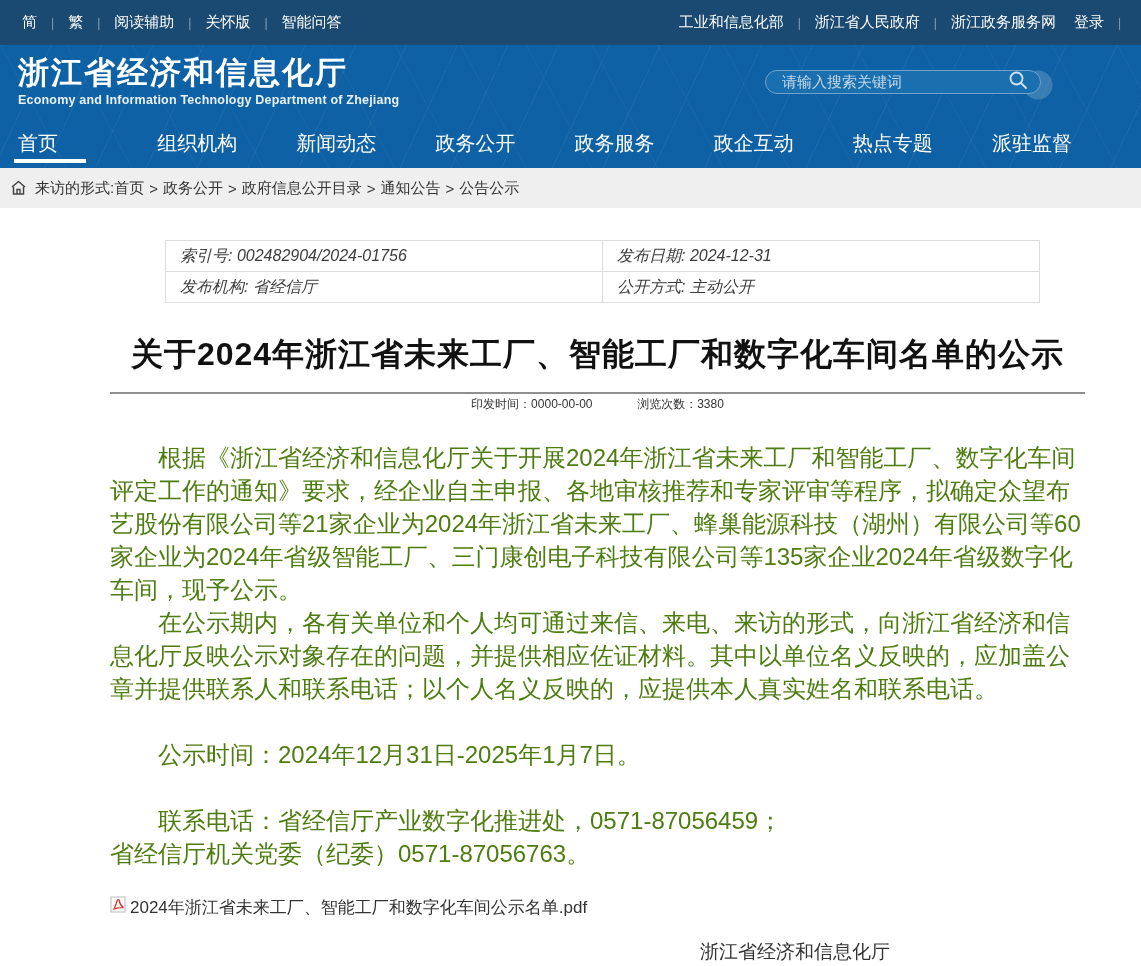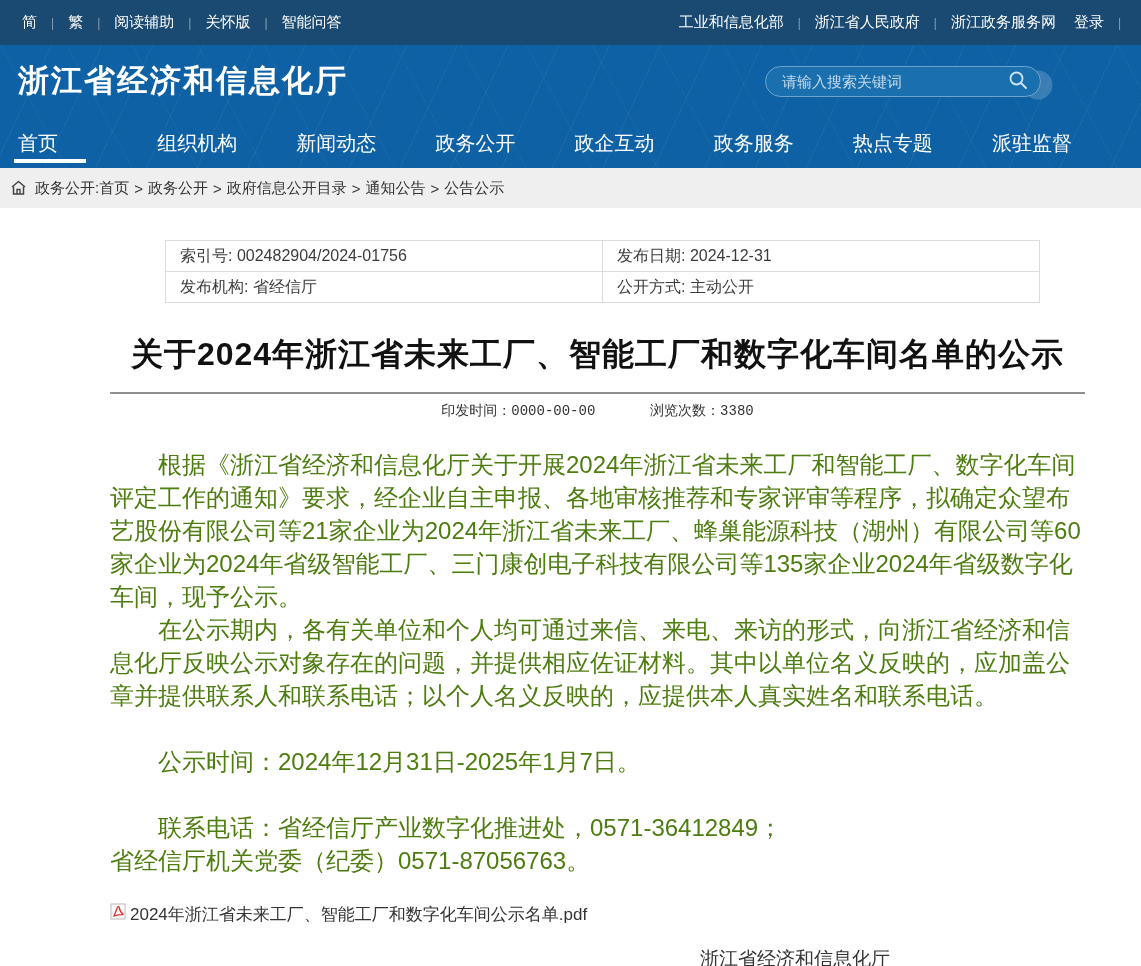--- a/index.html
+++ b/index.html
@@ -19,21 +19,21 @@
   .masthead { background:#0e61a4;
     background-image:
       radial-gradient(circle at 1038px 40px, rgba(255,255,255,.18) 0 14px, rgba(255,255,255,0) 15px),
       repeating-linear-gradient(115deg, rgba(255,255,255,.05) 0 1px, rgba(255,255,255,0) 1px 46px),
       repeating-linear-gradient(62deg, rgba(255,255,255,.04) 0 1px, rgba(255,255,255,0) 1px 58px);
   }
   .header { height:73px; display:flex; align-items:center; justify-content:space-between;
             padding:0 100px 0 18px; }
   .logo-name { color:#fff; font-size:31px; font-weight:bold; letter-spacing:2px; line-height:1.1; }
   .logo-en { color:#e8f1f8; font-size:12.5px; font-weight:bold; margin-top:3px; letter-spacing:.2px; }
-  .search { width:276px; height:31px; border:1px solid #6fa3cc; border-radius:16px;
+  .search { width:276px; height:24px; border:1px solid #6fa3cc; border-radius:16px;
             background:#1a70af; display:flex; align-items:center; padding:0 12px 0 16px; }
   .search input { flex:1; background:transparent; border:none; outline:none;
                   color:#eaf3fa; font-size:15px; font-family:inherit; }
   .search input::placeholder { color:#c3d9ea; }
   .search-btn { background:none; border:none; cursor:pointer; display:flex; align-items:center; }
 
   
   .nav { height:50px; display:flex; align-items:stretch; padding:0 14px; }
   .nav-item { flex:1; display:flex; align-items:center; justify-content:flex-start;
               color:#fff; font-size:20px; text-decoration:none; position:relative;
@@ -45,26 +45,26 @@
   .breadcrumb { height:40px; background:#efefef; display:flex; align-items:center;
                 padding:0 10px; font-size:15px; color:#333; }
   .crumb-home { display:flex; align-items:center; margin-right:8px; cursor:pointer; }
   .breadcrumb a { color:#333; text-decoration:none; cursor:pointer; }
   .crumb-sep { margin:0 5px; color:#333; }
 
   
   .content { width:975px; margin:0 0 0 110px; padding-top:32px; color:#333; }
   table.doc-meta { border-collapse:collapse; width:875px; margin-left:55px; }
   table.doc-meta td { border:1px solid #dcdcdc; width:50%; height:31px;
-                      padding:4px 14px; font-size:16px; color:#3c3c3c; }
+                      padding:4px 14px; font-size:16px; color:#3c3c3c;font-style:italic; }
 
   h1.doc-title { text-align:center; font-size:32px; color:#111; margin-top:30px;
                  letter-spacing:1px; font-weight:bold; }
   .title-rule { border:none; border-top:2px solid #8f8f8f; margin-top:15px; }
-  .meta-line { text-align:center; font-size:14px; color:#333; margin-top:8px;font-family:Liberation Mono, monospace; }
+  .meta-line { text-align:center; font-size:12px; color:#333; margin-top:2px; }
   .meta-line .gap { display:inline-block; width:38px; }
 
   .doc-body { margin-top:28px; font-size:24px; line-height:33px; color:#4d7c0f; }
   .doc-body p.indent { text-indent:2em; }
   .doc-body p.spacer-top { margin-top:33px; }
 
   .attachment { margin-top:26px; font-size:17px; display:flex; align-items:center; }
   .attachment a { color:#333; text-decoration:none; cursor:pointer; display:flex; align-items:flex-start; }
   .pdf-ico { margin-right:4px; }
 
@@ -96,55 +96,56 @@
       <a>浙江政务服务网</a>
       <a class="tb-login">登录</a>
       <span class="tb-divider">|</span>
     </div>
   </div>
 
   <div class="masthead">
     <div class="header">
       <div>
         <div class="logo-name">浙江省经济和信息化厅</div>
+        <div class="logo-en">Economy and Information Technology Department of Zhejiang</div>
       </div>
       <div class="search">
         <input type="text" placeholder="请输入搜索关键词" style="">
         <button class="search-btn">
           <span>
             <svg width="20" height="20" viewBox="0 0 20 20">
               <circle cx="8.5" cy="8.5" r="6" fill="none" stroke="#cfe2f1" stroke-width="1.8"></circle>
               <line x1="13" y1="13" x2="18" y2="18" stroke="#cfe2f1" stroke-width="1.8" stroke-linecap="round"></line>
             </svg>
           </span>
         </button>
       </div>
     </div>
 
     <div class="nav">
       <a class="nav-item active">首页</a>
       <a class="nav-item">组织机构</a>
       <a class="nav-item">新闻动态</a>
       <a class="nav-item">政务公开</a>
+      <a class="nav-item">政务服务</a>
       <a class="nav-item">政企互动</a>
-      <a class="nav-item">政务服务</a>
       <a class="nav-item">热点专题</a>
       <a class="nav-item">派驻监督</a>
     </div>
   </div>
 
   <div class="breadcrumb">
     <span class="crumb-home">
       <svg width="17" height="16" viewBox="0 0 17 16">
         <path d="M2 7 L8.5 1.5 L15 7" fill="none" stroke="#444" stroke-width="1.5" stroke-linejoin="round"></path>
         <path d="M3.5 6.5 V14 H13.5 V6.5" fill="none" stroke="#444" stroke-width="1.5"></path>
         <path d="M7 14 V9.5 H10 V14" fill="none" stroke="#444" stroke-width="1.4"></path>
       </svg>
     </span>
-    <span>政务公开:</span>
+    <span>来访的形式:</span>
     <a>首页</a>
     <span class="crumb-sep">&gt;</span>
     <a>政务公开</a>
     <span class="crumb-sep">&gt;</span>
     <a>政府信息公开目录</a>
     <span class="crumb-sep">&gt;</span>
     <a>通知公告</a>
     <span class="crumb-sep">&gt;</span>
     <a>公告公示</a>
   </div>
@@ -170,21 +171,21 @@
     <div class="meta-line">
       <span>印发时间：0000-00-00</span>
       <span class="gap"></span>
       <span>浏览次数：3380</span>
     </div>
 
     <div class="doc-body">
       <p class="indent">根据《浙江省经济和信息化厅关于开展2024年浙江省未来工厂和智能工厂、数字化车间评定工作的通知》要求，经企业自主申报、各地审核推荐和专家评审等程序，拟确定众望布艺股份有限公司等21家企业为2024年浙江省未来工厂、蜂巢能源科技（湖州）有限公司等60家企业为2024年省级智能工厂、三门康创电子科技有限公司等135家企业2024年省级数字化车间，现予公示。</p>
       <p class="indent">在公示期内，各有关单位和个人均可通过来信、来电、来访的形式，向浙江省经济和信息化厅反映公示对象存在的问题，并提供相应佐证材料。其中以单位名义反映的，应加盖公章并提供联系人和联系电话；以个人名义反映的，应提供本人真实姓名和联系电话。</p>
       <p class="indent spacer-top">公示时间：2024年12月31日-2025年1月7日。</p>
-      <p class="indent spacer-top">联系电话：省经信厅产业数字化推进处，0571-36412849；</p>
+      <p class="indent spacer-top">联系电话：省经信厅产业数字化推进处，0571-87056459；</p>
       <p>省经信厅机关党委（纪委）0571-87056763。</p>
     </div>
 
     <div class="attachment">
       <a>
         <span class="pdf-ico">
           <svg width="16" height="17" viewBox="0 0 16 17">
             <rect x="1" y="1" width="14" height="15" fill="#fff" stroke="#b9b9b9" stroke-width="1"></rect>
             <path d="M4 13 C6 9 7 5 7.4 4.2 C7.8 3.4 9 3.4 9.2 4.4 C9.6 7 11 10 13.4 11.6 C11 11.4 7 12 4 13 Z" fill="none" stroke="#d9322b" stroke-width="1.3"></path>
           </svg>

